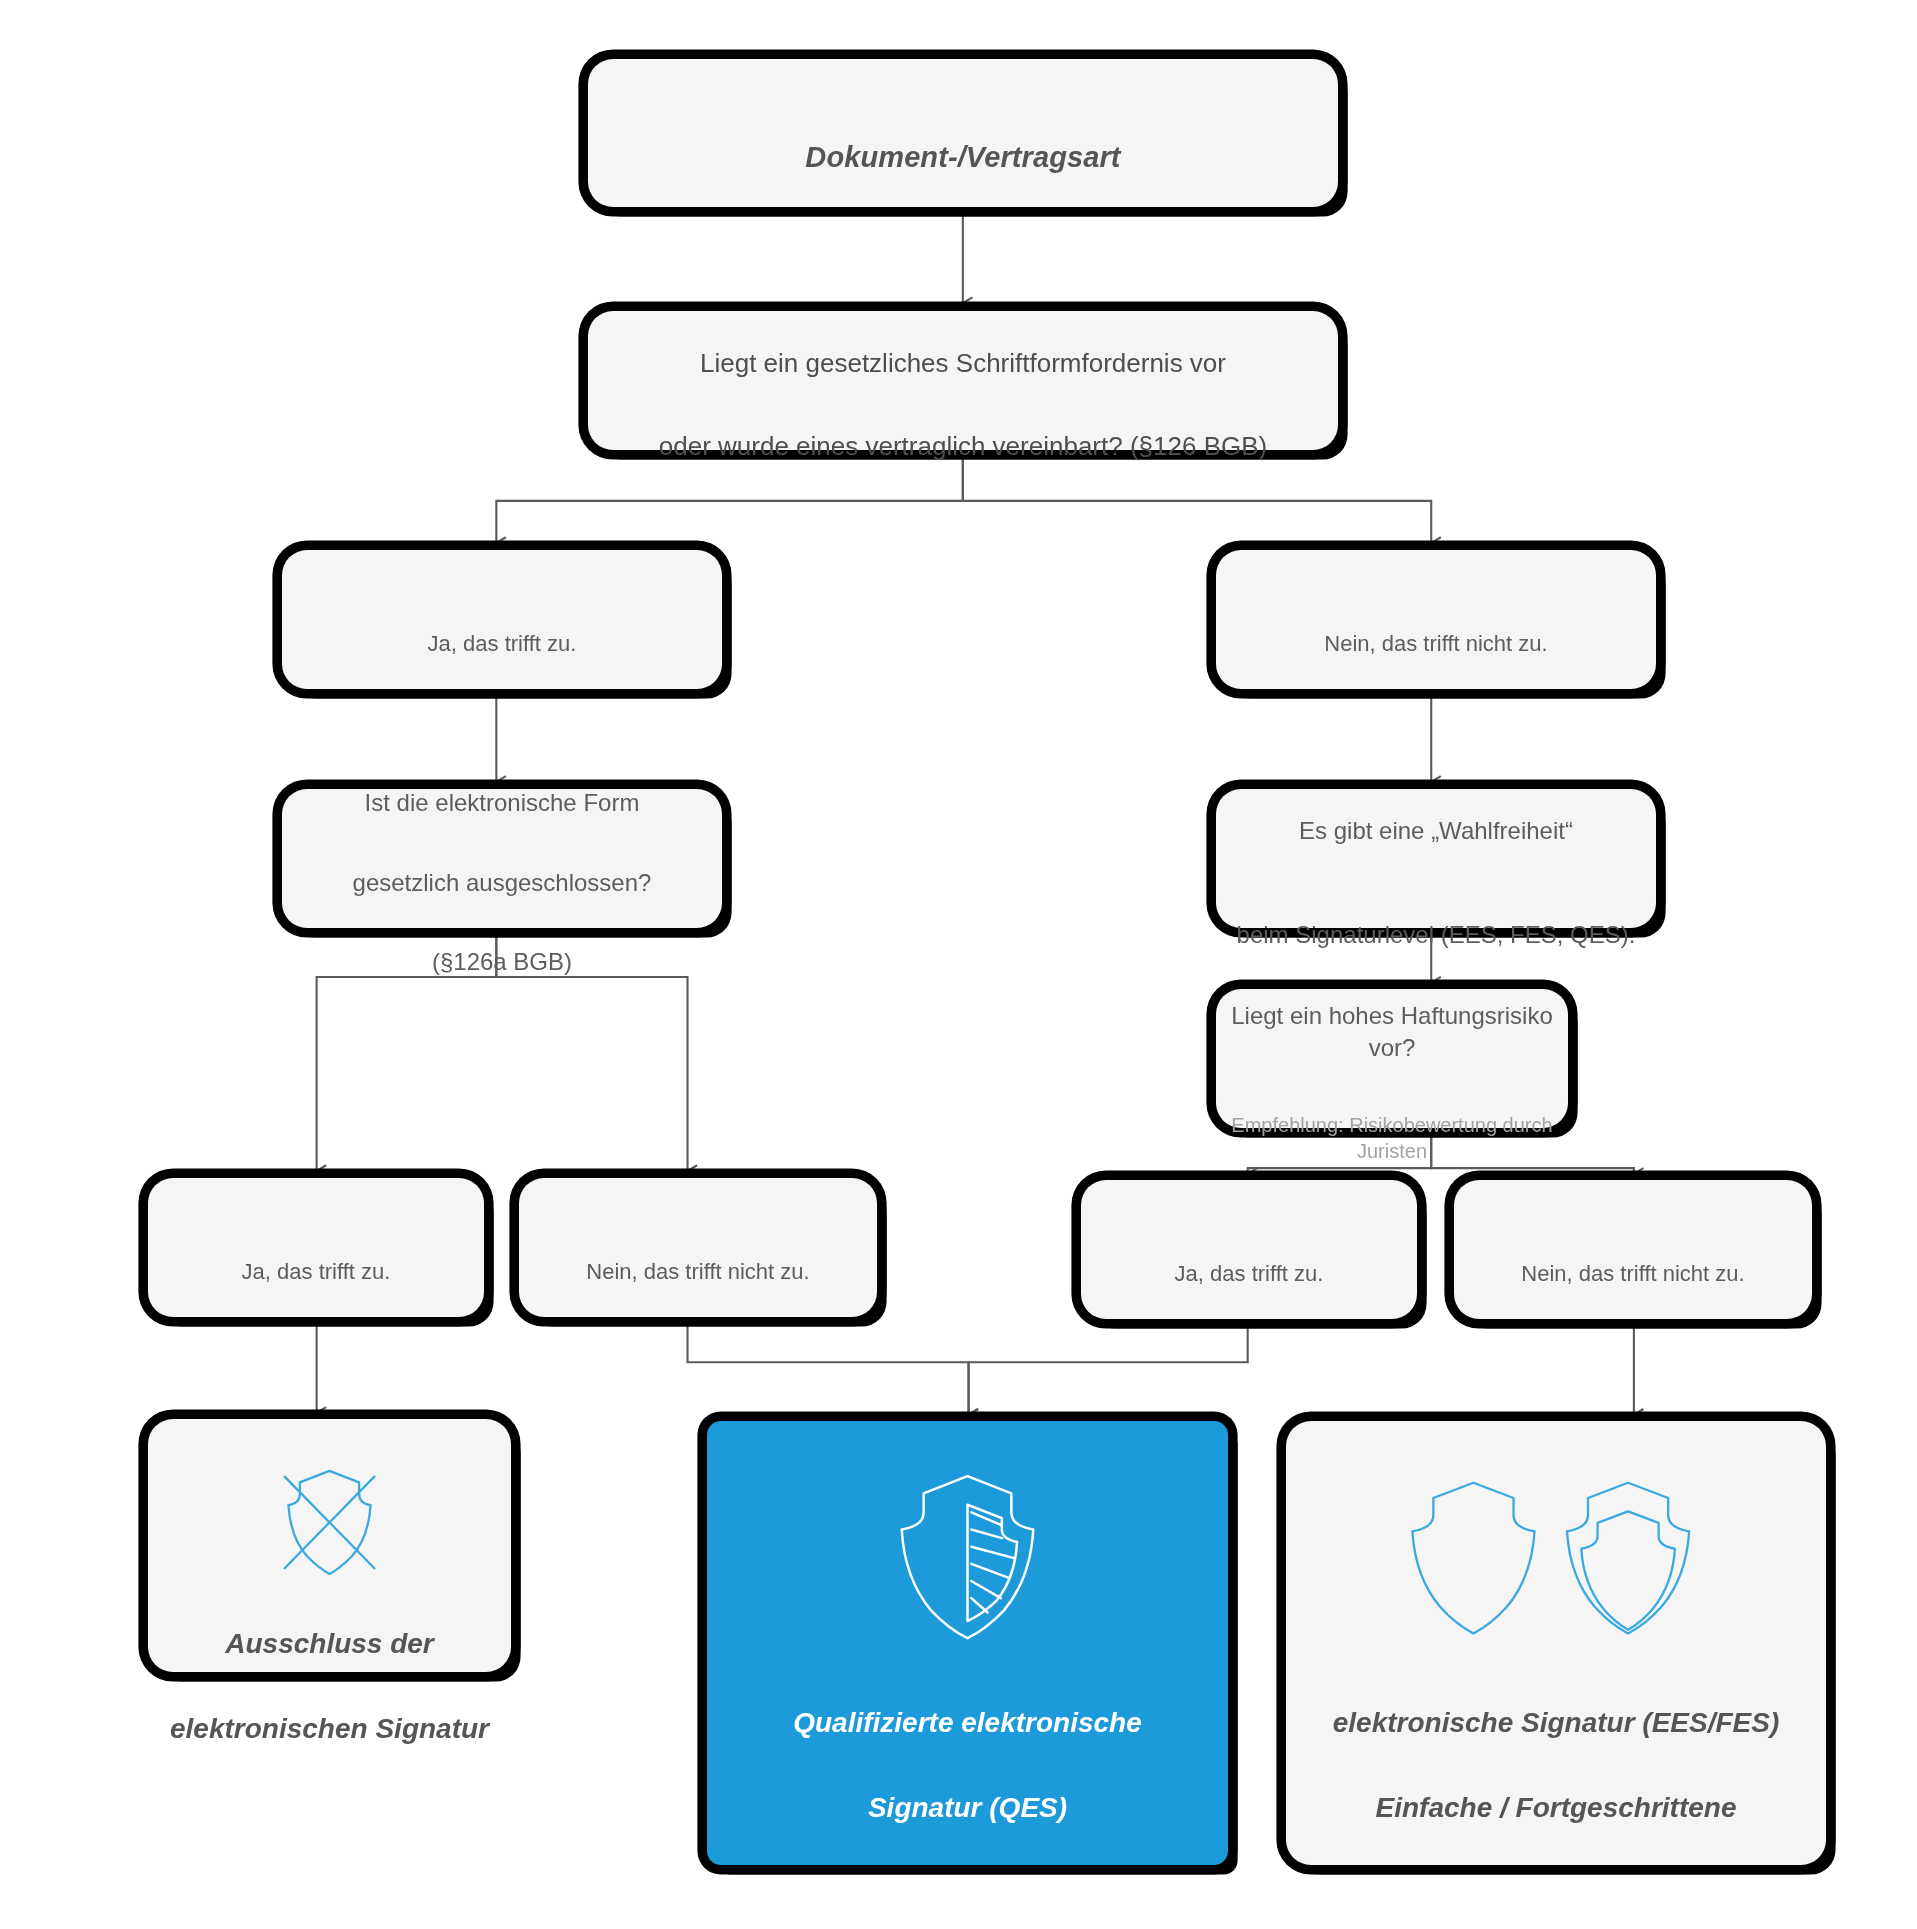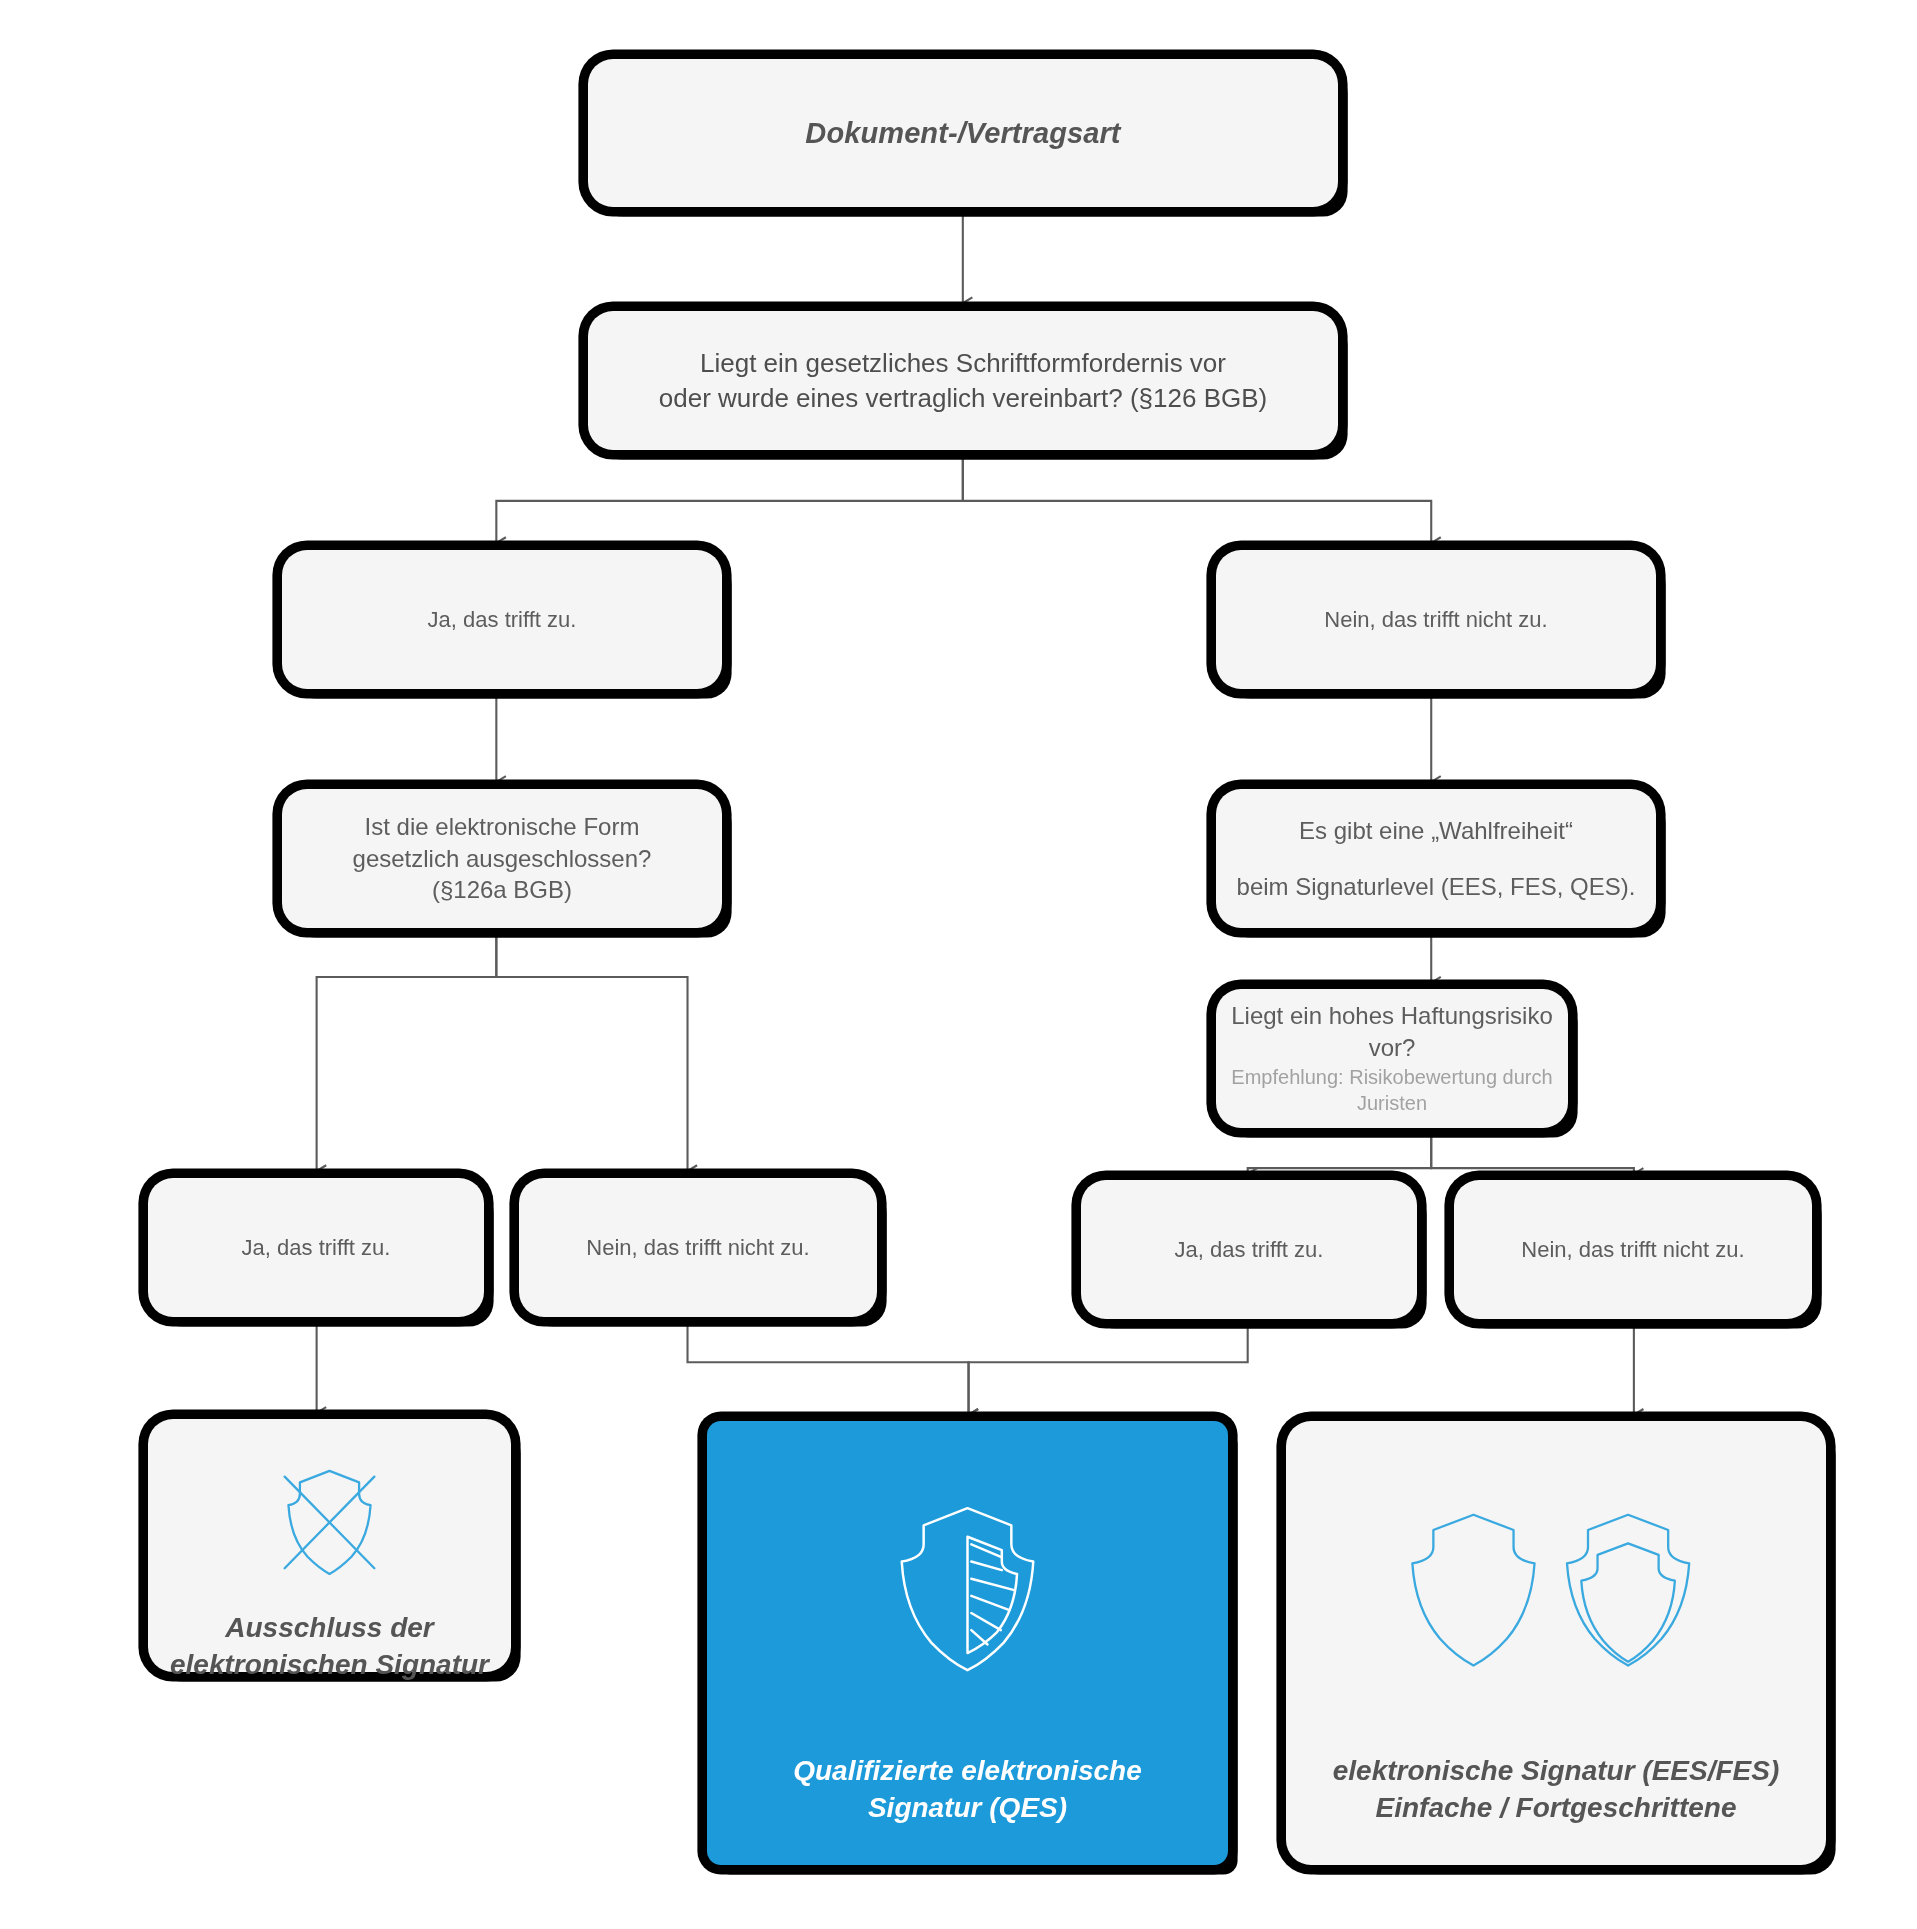--- a/index.html
+++ b/index.html
@@ -35,20 +35,21 @@
     flex-direction: column;
     align-items: center;
     justify-content: center;
     text-align: center;
     color: #5a5a5a;
     z-index: 2;
   }
   .node .line {
     display: block;
     line-height: 1.32;
+    margin-top: 48px;
   }
   .node-title {
     font-size: 29px;
     font-style: italic;
     font-weight: bold;
     color: #555555;
     letter-spacing: 0.1px;
   }
   .node-question {
     font-size: 24px;
@@ -66,21 +67,20 @@
     line-height: 1.32;
   }
   .node-main-q {
     font-size: 26px;
     color: #4e4e4e;
     line-height: 1.3;
   }
   .terminal {
     justify-content: flex-start;
     padding-top: 44px;
-    gap: 32px;
   }
   .terminal .icon-wrap {
     flex: 1 1 auto;
     display: flex;
     align-items: center;
     justify-content: center;
     width: 100%;
   }
   .terminal .term-label {
     font-size: 28px;

